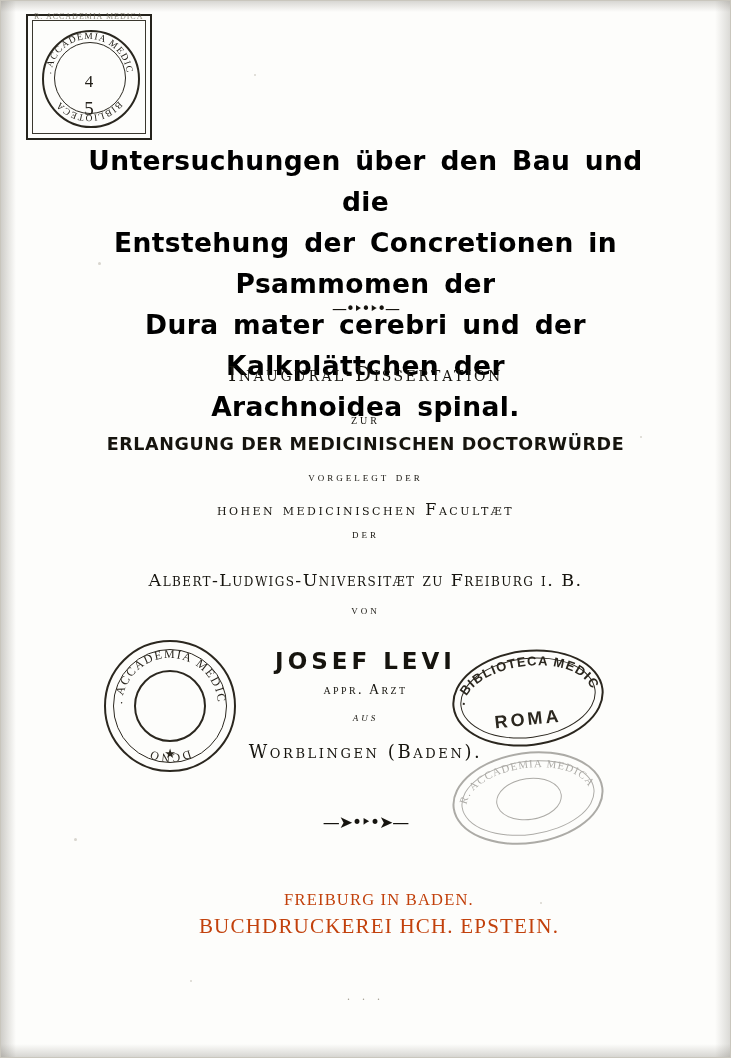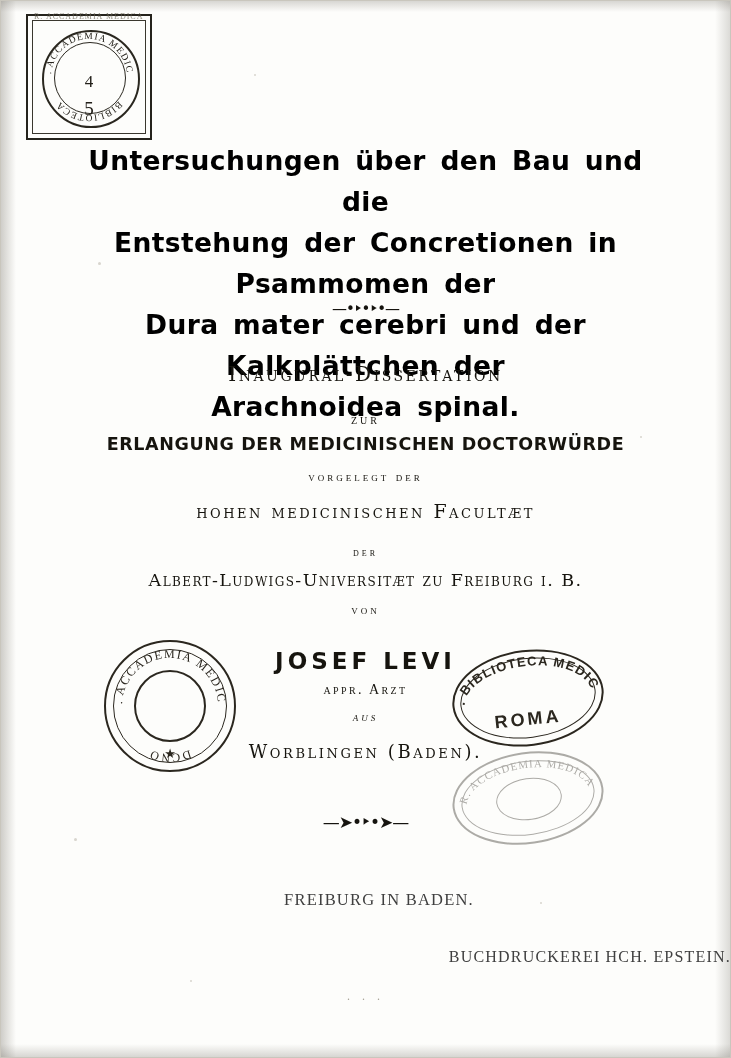--- a/index.html
+++ b/index.html
@@ -104,27 +104,27 @@
     font-size: 17.5px;
     letter-spacing: 0.6px;
   }
   .l-vorgelegt {
     top: 469px;
     font-size: 13.5px;
     letter-spacing: 3px;
   }
   .l-fakultaet {
     top: 500px;
-    font-size: 19px;
+    font-size: 16px;
     letter-spacing: 2.5px;
     font-family: "DejaVu Serif", serif;
   }
   .l-der {
-    top: 546px;
-    font-size: 11px;
+    top: 526px;
+    font-size: 13px;
     letter-spacing: 3px;
   }
   .l-uni {
     top: 570px;
     font-size: 17.5px;
     letter-spacing: 1.4px;
     font-family: "DejaVu Serif", serif;
   }
   .l-von {
     top: 602px;
@@ -155,25 +155,25 @@
     letter-spacing: 2.6px;
     font-family: "DejaVu Serif", serif;
   }
 
   
   .imprint {
     position: absolute;
     left: 0; right: 0;
     text-align: center;
     font-family: "Liberation Serif", serif;
-    color: #404040;
+    color: #c2410c;
     padding-left: 27px;
   }
   .imp-1 { top: 890px; font-size: 16.5px; letter-spacing: 1.2px; }
-  .imp-2 { top: 948px; font-size: 16px; letter-spacing: 1.2px; text-align: right; }
+  .imp-2 { top: 914px; font-size: 21px; letter-spacing: 1.2px; }
   .imp-3 { top: 938px; font-size: 17px; font-style: italic; font-weight: 700; letter-spacing: 1px; }
 
   
   .stamp { position: absolute; }
 
   
   .stamp-square {
     top: 14px;
     left: 26px;
     width: 126px;

